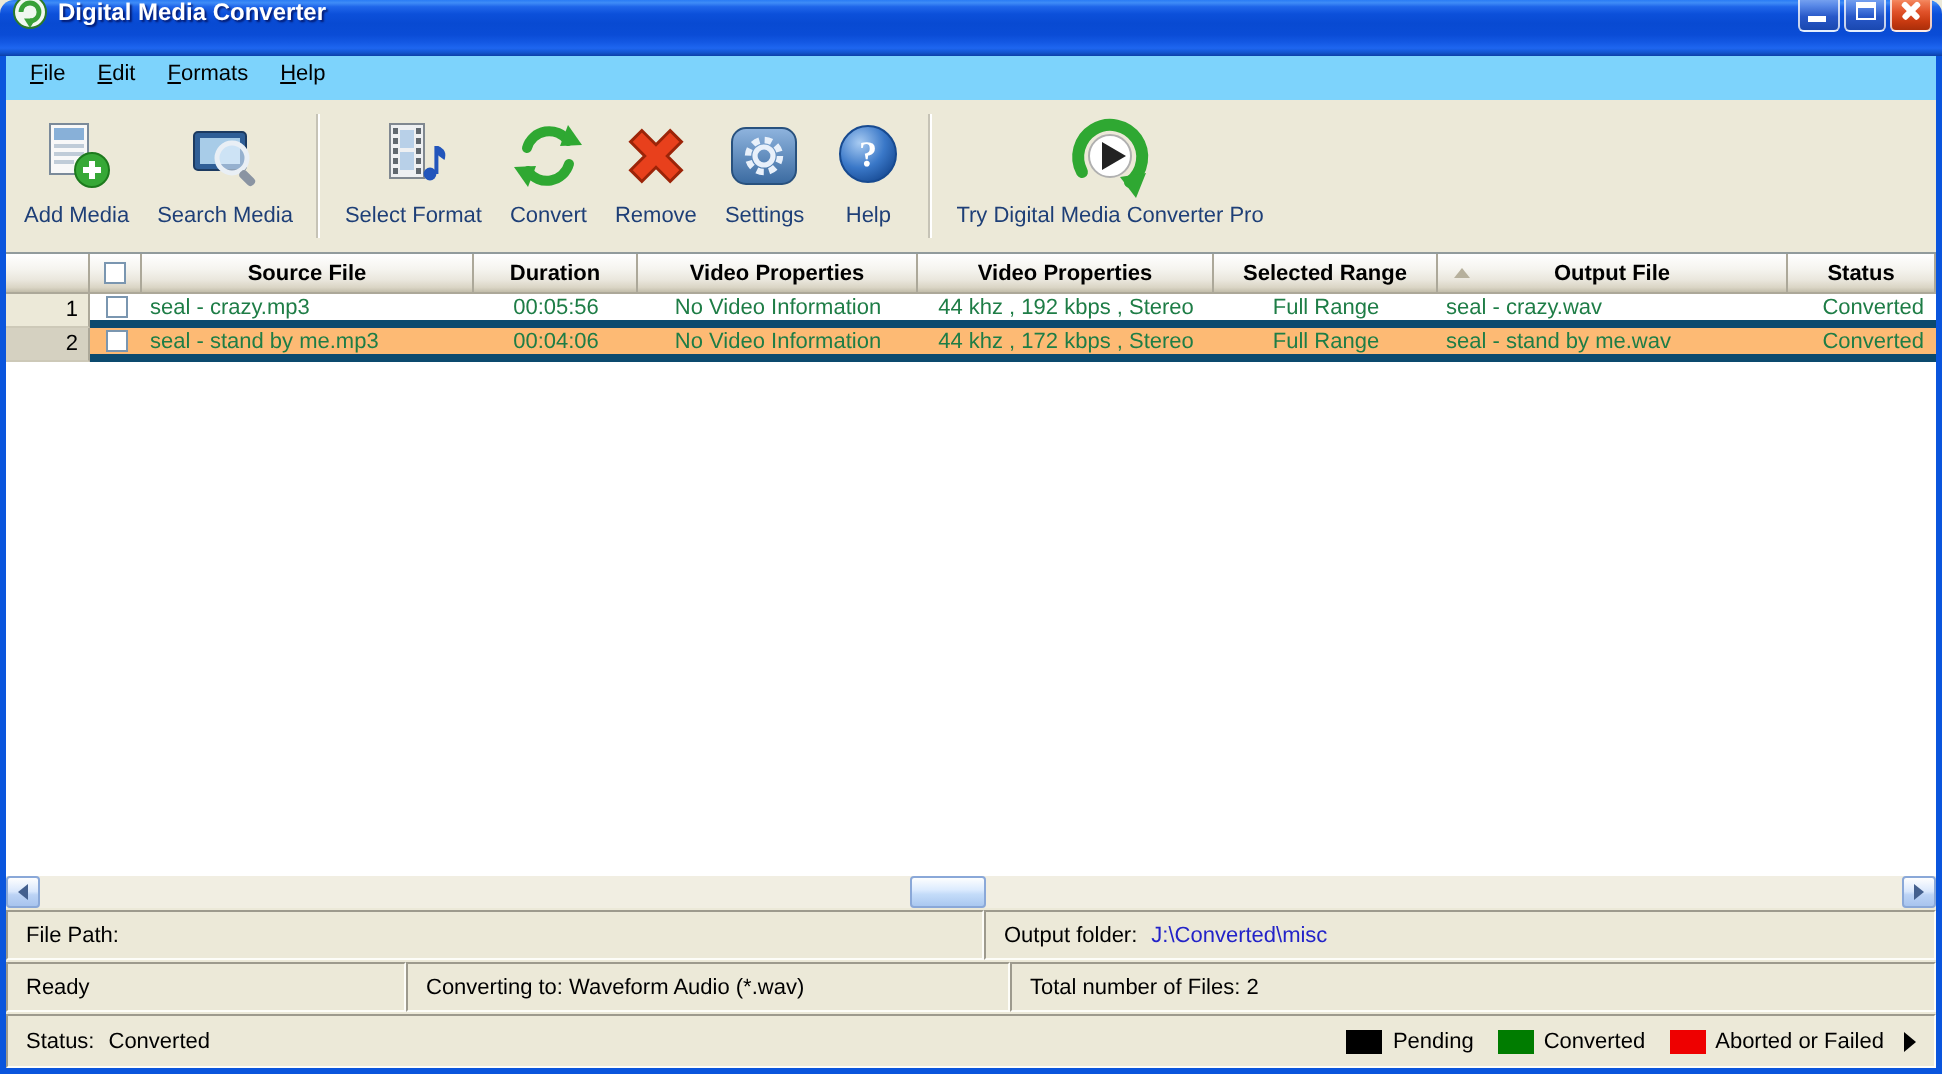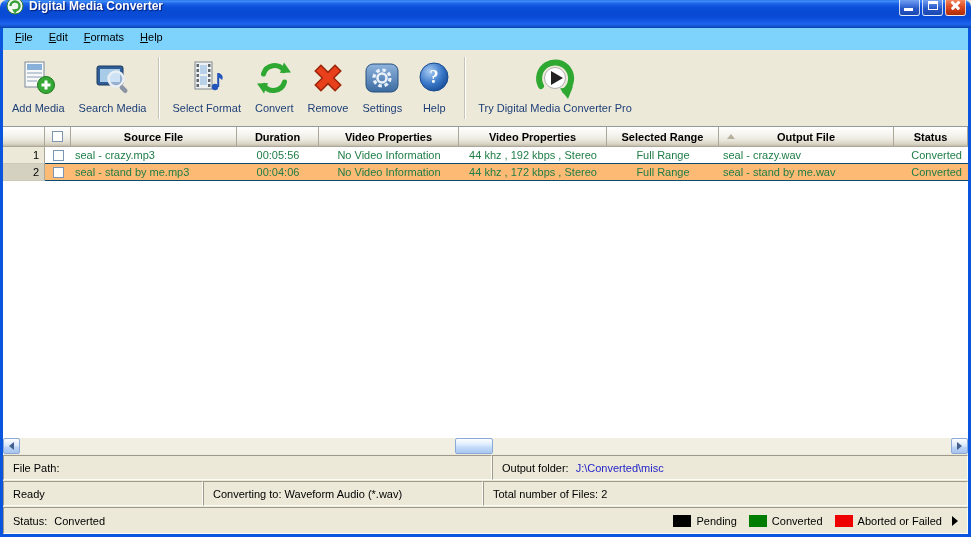--- a/index.html
+++ b/index.html
@@ -46,21 +46,21 @@
   
   :root { --cols: 42px 26px 166px 82px 140px 148px 112px 175px 1fr; }
   .table-area { flex: 1; display: flex; flex-direction: column; background: #fff; border-top: 1px solid #919b9c; overflow: hidden; }
   .thead { display: grid; grid-template-columns: var(--cols); height: 20px; flex: 0 0 20px; }
   .th { background: linear-gradient(180deg,#ffffff 0%,#f5f4ef 40%,#eae7dd 68%,#dad5c5 88%,#c2bdaa 100%);
     border-right: 1px solid #aca899; border-bottom: 1px solid #aca899;
     display: flex; align-items: center; justify-content: center; font-weight: bold; font-size: 11px; color: #000; position: relative; }
   .sort-arrow { position: absolute; left: 8px; top: 7px; width: 0; height: 0;
     border-left: 4px solid transparent; border-right: 4px solid transparent; border-bottom: 5px solid #b6b09c; }
   .row { display: grid; grid-template-columns: var(--cols); height: 17px; flex: 0 0 17px; color: #1e7d46; }
-  .cell { display: flex; align-items: center; padding: 0 4px; white-space: nowrap; overflow: hidden; background: #fff; border-bottom: 1px solid #0c4a6e; }
+  .cell { display: flex; align-items: center; padding: 0 4px; white-space: nowrap; overflow: hidden; background: #fff; border-bottom: 4px solid #0c4a6e; }
   .c-num { background: #ece9d8; border-right: 1px solid #aca899; border-bottom: 1px solid #cdc9b8; justify-content: flex-end; color: #000; padding-right: 5px; }
   .c-check { justify-content: center; }
   .c-center { justify-content: center; }
   .c-status { justify-content: flex-end; padding-right: 6px; }
   .row.selected .cell { background: #fdba74; }
   .row.selected .c-num { background: #d5d1c1; }
   .cb { width: 11px; height: 11px; background: #fff; border: 1px solid #7a96b0; display: inline-block; }
   .tbody-fill { flex: 1; background: #fff; }
 
   
@@ -74,21 +74,21 @@
   .thumb { position: absolute; left: 452px; top: 0; width: 38px; height: 16px;
     background: linear-gradient(180deg,#fdfefe,#dcebfe 42%,#c4dcf9 58%,#aac8f0); border: 1px solid #8aa8d8; border-radius: 2px; }
 
   
   .srow { display: flex; flex: 0 0 26px; height: 26px; padding-top: 1px; }
   .panel { border: 1px solid; border-color: #9d9a8d #fdfdf8 #fdfdf8 #9d9a8d; background: #ece9d8;
     display: flex; align-items: center; padding: 0 9px; font-size: 11px; color: #000; overflow: hidden; white-space: nowrap; }
   .p-filepath { width: 489px; }
   .p-outfolder { flex: 1; text-align: right; }
   .p-ready { width: 200px; }
-  .p-converting { width: 280px; }
+  .p-converting { width: 302px; }
   .p-total { flex: 1; }
   .p-status { flex: 1; }
   .val { margin-left: 7px; }
   .link { color: #2323c8; }
   .s3 { flex: 0 0 28px; height: 28px; }
   .legend { margin-left: auto; display: flex; align-items: center; }
   .lg { display: flex; align-items: center; margin-left: 12px; }
   .sq { width: 18px; height: 12px; margin-right: 5px; display: inline-block; }
   .corner { width: 0; height: 0; margin-left: 10px; border-top: 5px solid transparent; border-bottom: 5px solid transparent; border-left: 6px solid #000; }
 </style>

